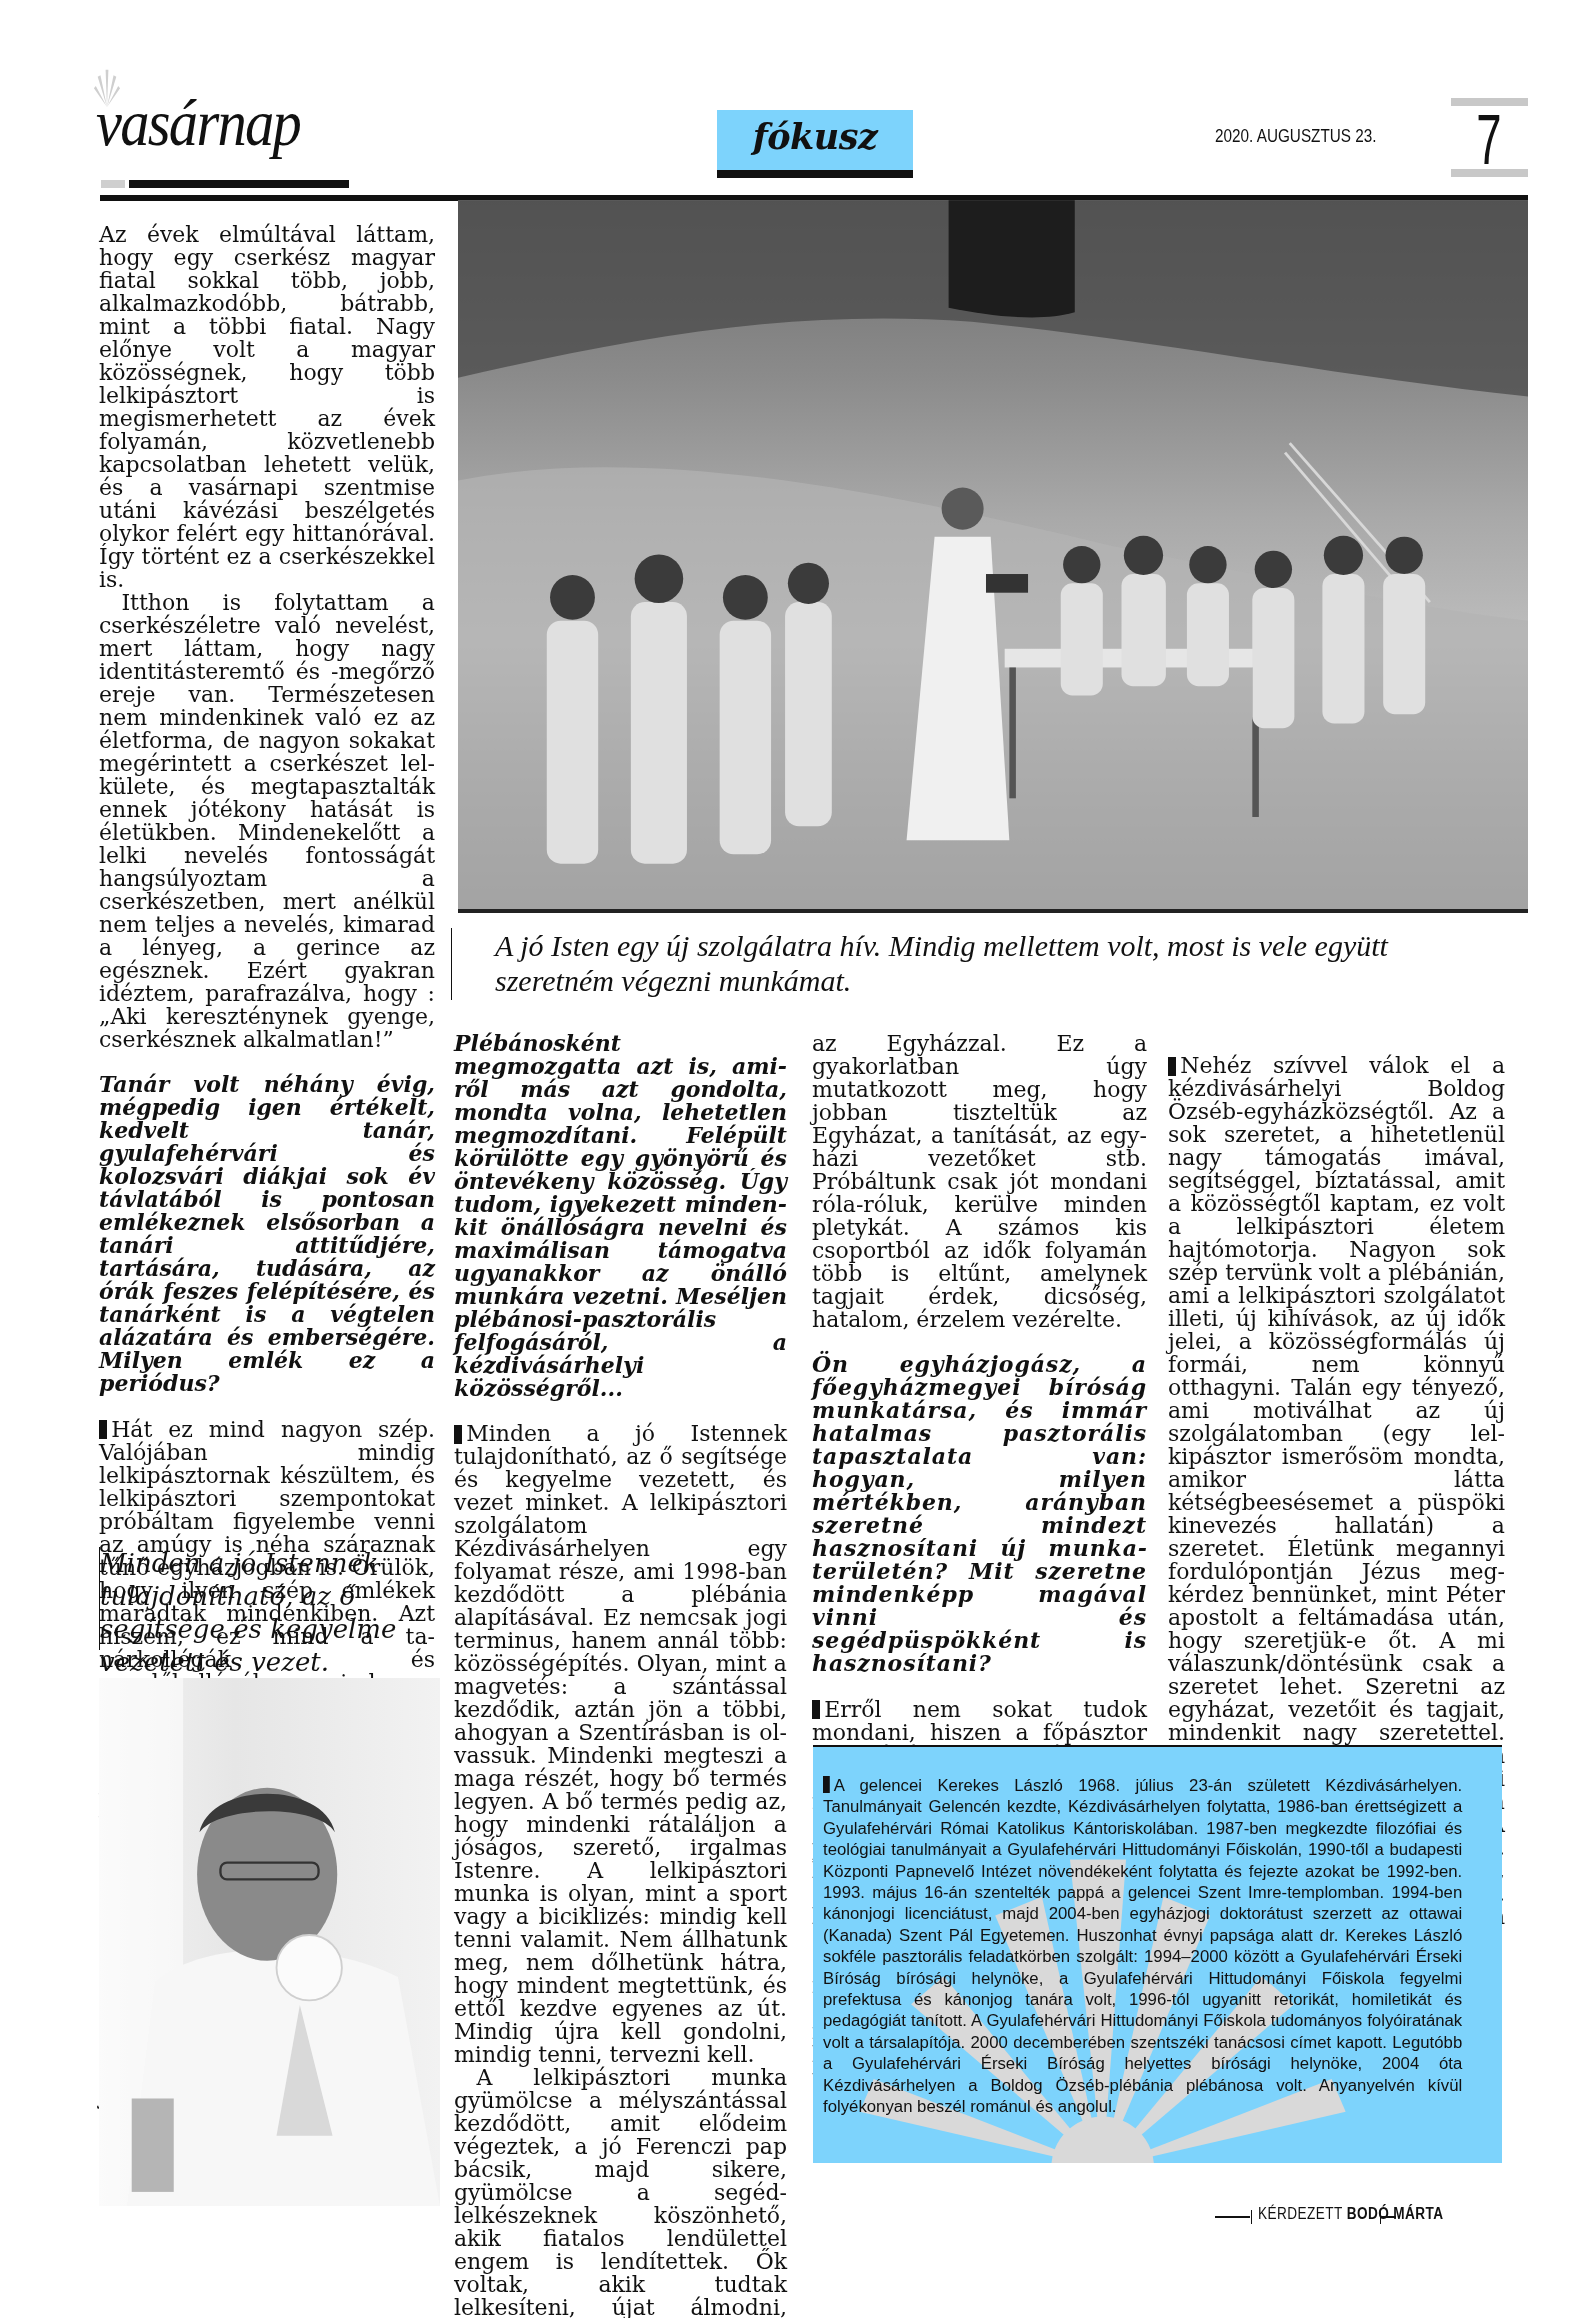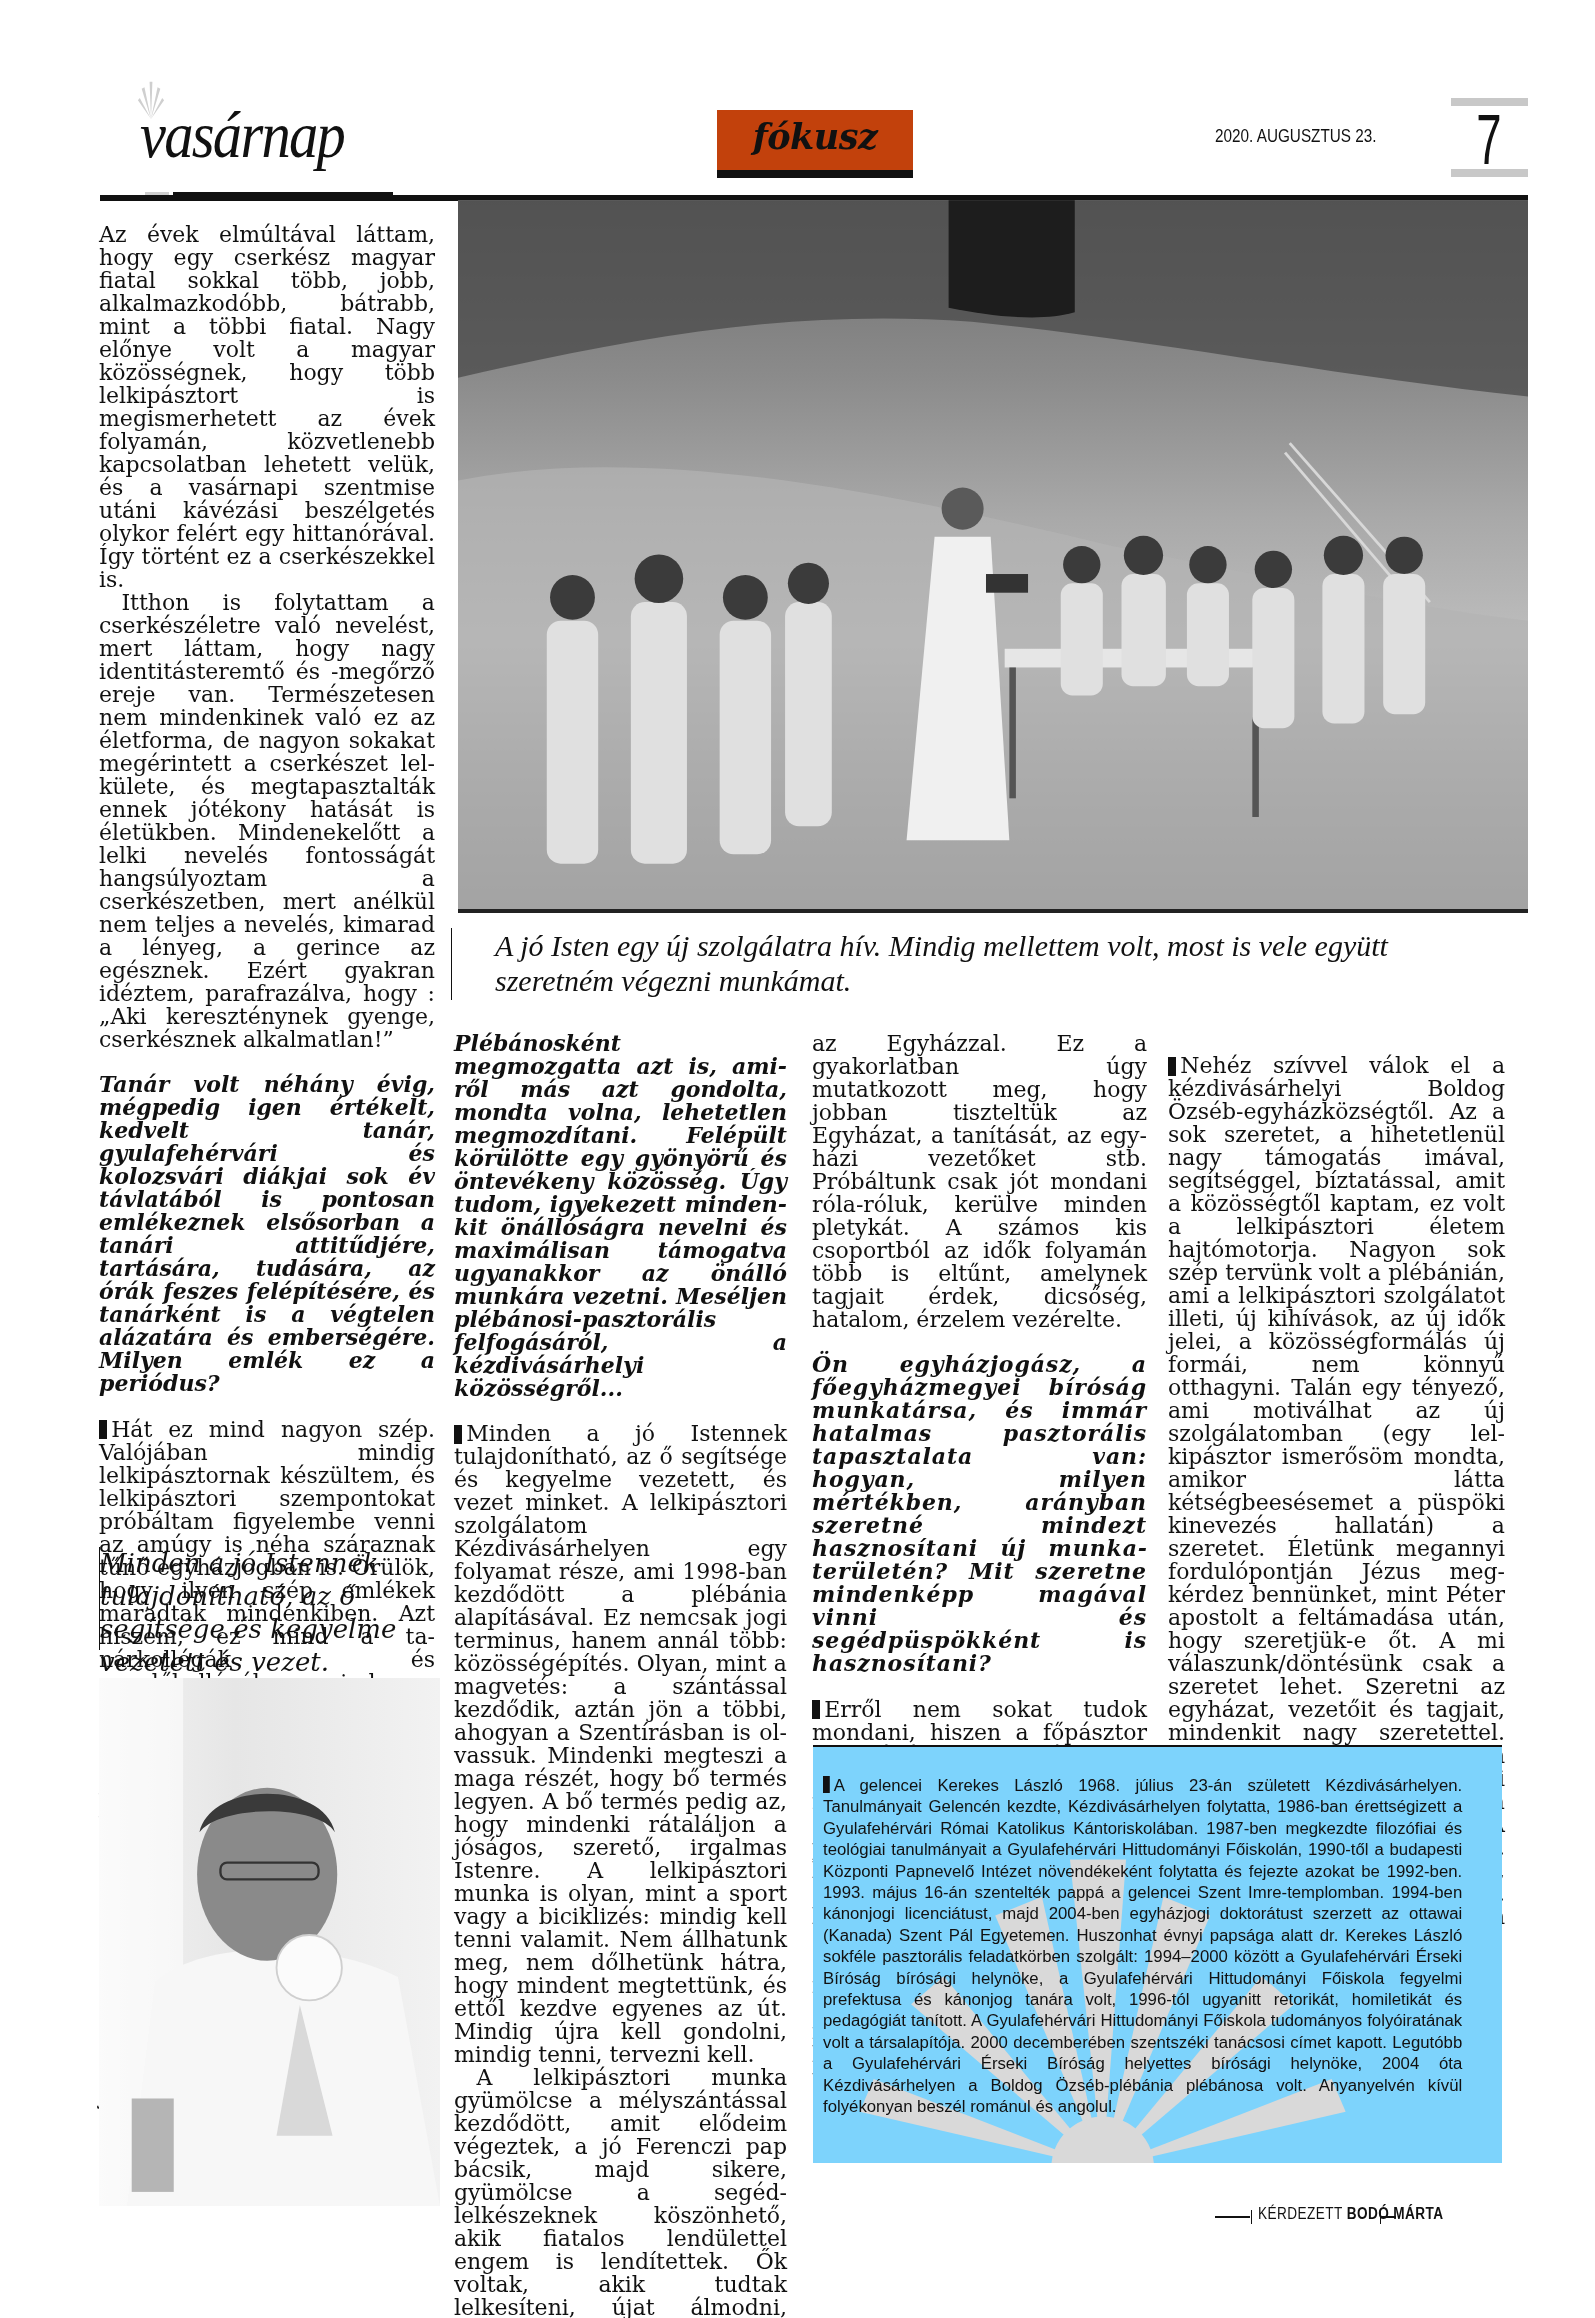--- a/index.html
+++ b/index.html
@@ -1,27 +1,27 @@
 <!DOCTYPE html>
 <html style="font-size:7.5px"><head>
 <meta charset="utf-8">
 <style>
   * { box-sizing: border-box; margin: 0; padding: 0; }
   html, body { width: 1595px; height: 2319px; background: #ffffff; overflow: hidden; }
   body { position: relative; font-family: "DejaVu Serif", "Liberation Serif", serif; color: #111; }
 
   
   .masthead { position: absolute; left: 0; top: 0; width: 1595px; height: 196px; }
-  .logo { position: absolute; left: 96px; top: 100px; width: 252px; height: 70px; margin-left: 44px; }
+  .logo { position: absolute; left: 96px; top: 88px; width: 252px; height: 70px; }
   .logo-text { position: absolute; left: 0; top: 0; font-family: "Liberation Serif", serif; font-style: italic; font-size: 65px; line-height: 70px; letter-spacing: -1.9px; color: #111; transform: scaleX(0.9); transform-origin: left; }
   .logo-rays { position: absolute; left: -2.8px; top: -23.4px; width: 28px; height: 42px; }
   .logo-bar { position: absolute; left: 33px; top: 92px; width: 220px; height: 8.4px; background: #111; }
   .logo-bar-gray { position: absolute; left: 4.7px; top: 92px; width: 24px; height: 8.4px; background: #cfcfcf; }
 
-  .section-tab { position: absolute; left: 717px; top: 110px; width: 196px; height: 68px; background: #c2410c; border-bottom: 8.4px solid #111; }
+  .section-tab { position: absolute; left: 717px; top: 110px; width: 196px; height: 68px; background: #7dd3fc; border-bottom: 8.4px solid #111; }
   .section-tab span { position: absolute; left: 0; right: 0; top: 5.6px; text-align: center; font-family: "DejaVu Serif", serif; font-style: italic; font-weight: bold; font-size: 35px; letter-spacing: -0.5px; }
 
   .date { position: absolute; left: 1215px; top: 126px; font-family: "Liberation Sans", sans-serif; font-size: 18px; letter-spacing: 0px; transform: scaleX(0.85); transform-origin: left; }
   .page-no-wrap { position: absolute; left: 1451px; top: 98px; width: 77px; height: 79px; }
   .page-no-wrap .bar { position: absolute; left: 0; width: 77px; height: 8.4px; background: #c8c8c8; }
   .page-no { position: absolute; left: 9.3px; top: 7px; width: 58px; text-align: center; font-family: "Liberation Sans", sans-serif; font-size: 70px; line-height: 70px; transform: scaleX(0.65); }
   .rule-top { position: absolute; left: 100px; top: 195px; width: 1428px; height: 5.6px; background: #111; }
 
   
   .photo { position: absolute; left: 458px; top: 200px; width: 1070px; height: 713px; overflow: hidden; border-bottom: 4.7px solid #222;

